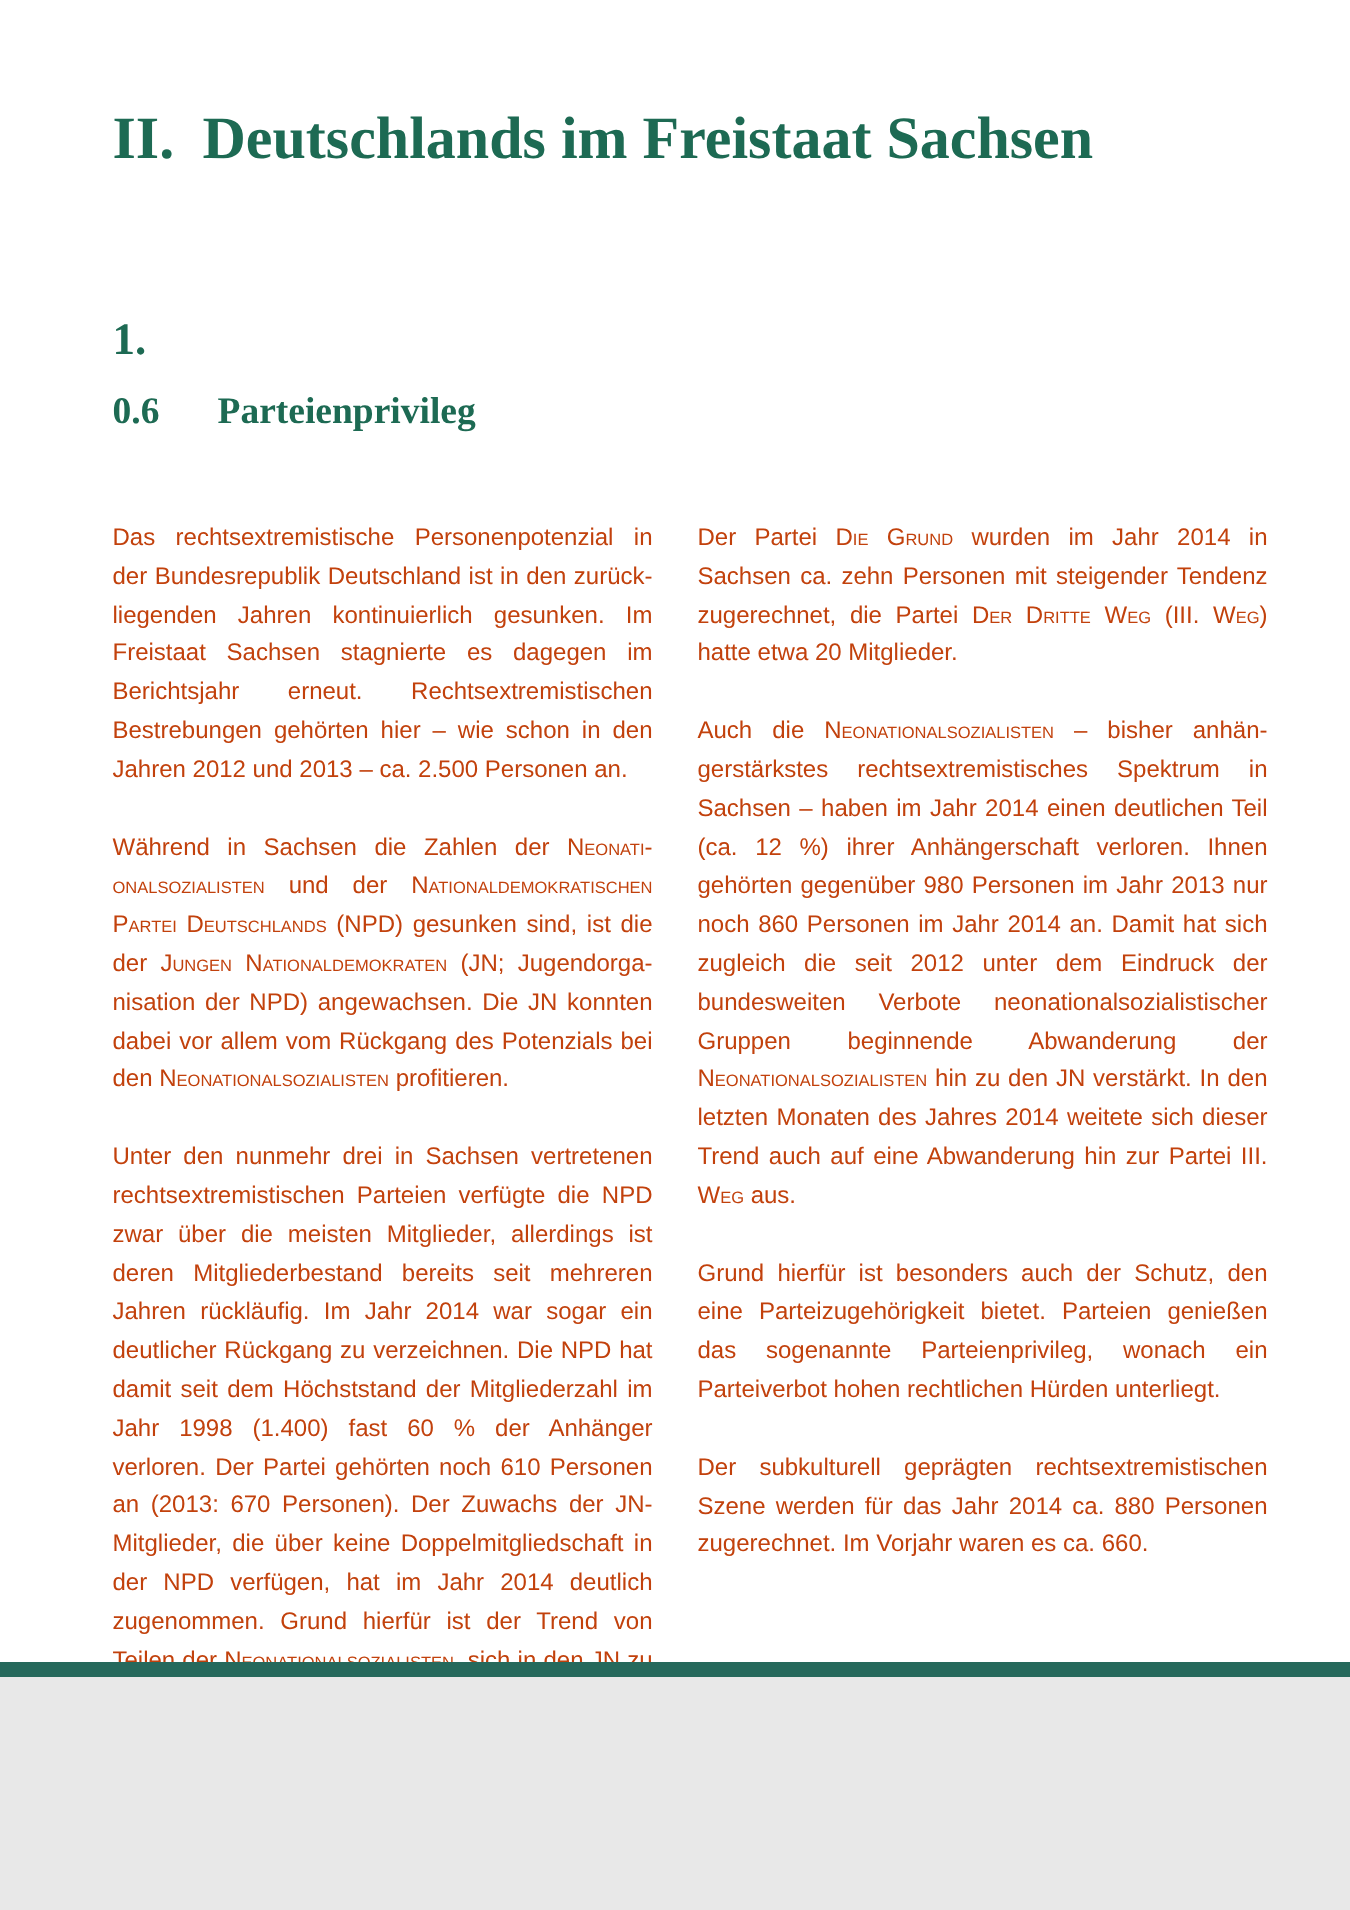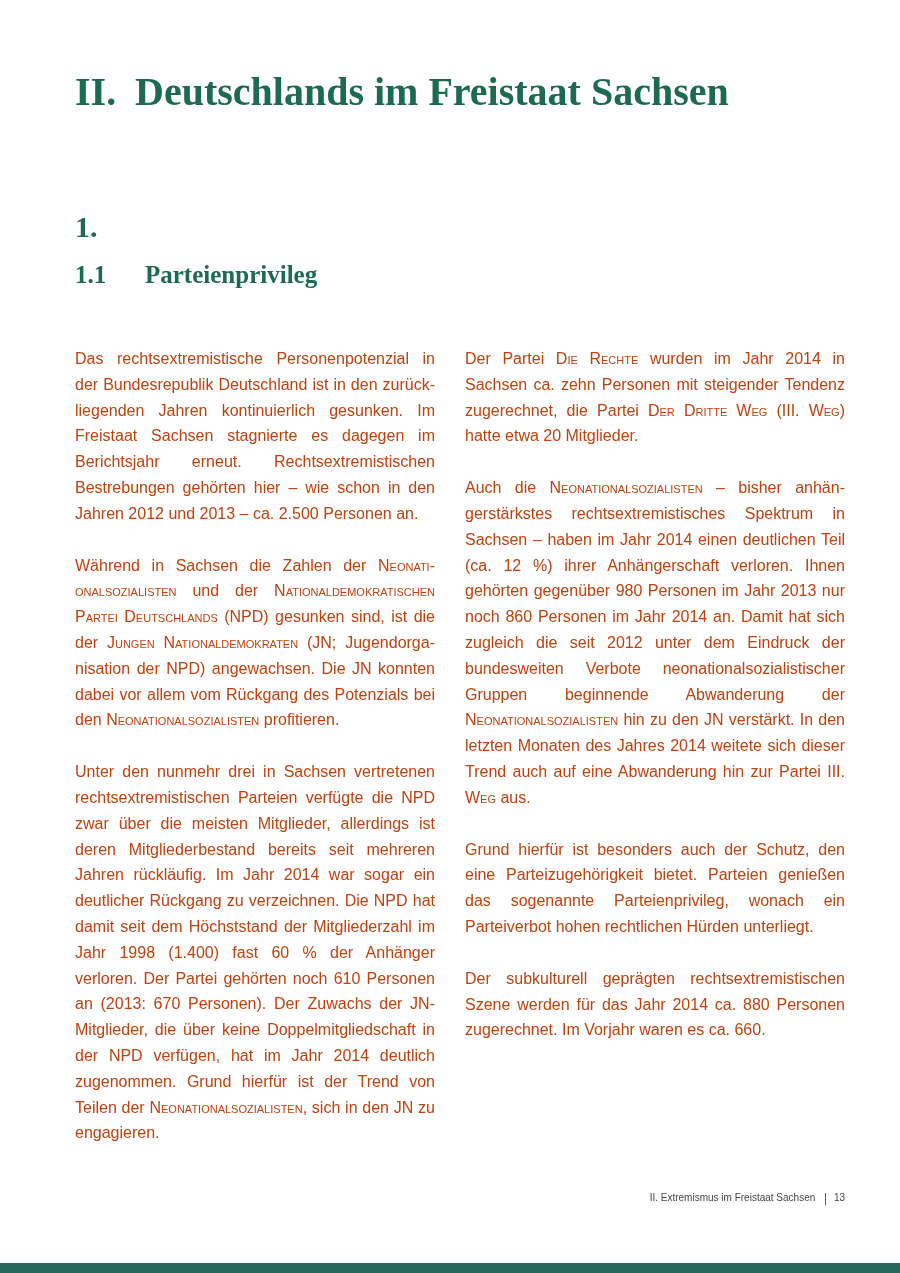--- a/index.html
+++ b/index.html
@@ -1,18 +1,18 @@
 <!DOCTYPE html>
 <html lang="de"><head>
 <meta charset="utf-8">
 <style>
   html,body{margin:0;padding:0;background:#e8e8e8;}
   .page{
     position:relative;
-    width:900px;height:1273px;
+    width:900px;height:1118px;
     margin:0 auto;
     background:#ffffff;
     font-family:"Liberation Sans", sans-serif;
     overflow:hidden;
   }
   .heading{
     position:absolute;
     display:flex;
     color:#1d6a53;
     font-family:"Liberation Serif", serif;
@@ -66,32 +66,32 @@
   <div class="heading h-main">
     <span class="num">II.</span>
     <span>Deutschlands im Freistaat Sachsen</span>
   </div>
 
   <div class="heading h-section">
     <span class="num">1.</span>
   </div>
 
   <div class="heading h-sub">
-    <span class="num">1.1</span>
+    <span class="num">0.6</span>
     <span>Parteienprivileg</span>
   </div>
 
   <div class="col col-left">
     <p>Das rechtsextremistische Personenpotenzial in der Bundesrepublik Deutschland ist in den zurück­liegenden Jahren kontinuierlich gesun­ken. Im Freistaat Sachsen stagnierte es dagegen im Berichtsjahr erneut. Rechtsextremistischen Bestre­bungen gehörten hier – wie schon in den Jahren 2012 und 2013 – ca. 2.500 Personen an.</p>
     <p>Während in Sachsen die Zahlen der <span class="sc">Neonati­onalsozialisten</span> und der <span class="sc">National­demo­kratischen Partei Deutschlands</span> (NPD) gesunken sind, ist die der <span class="sc">Jungen Nationaldemokraten</span> (JN; Jugendorga­nisation der NPD) angewachsen. Die JN konn­ten dabei vor allem vom Rückgang des Poten­zials bei den <span class="sc">Neonationalsozialisten</span> profitieren.</p>
     <p>Unter den nunmehr drei in Sachsen vertretenen rechtsextremistischen Parteien verfügte die NPD zwar über die meisten Mitglieder, aller­dings ist deren Mitgliederbestand bereits seit mehreren Jahren rückläufig. Im Jahr 2014 war sogar ein deutlicher Rückgang zu verzeichnen. Die NPD hat damit seit dem Höchststand der Mitgliederzahl im Jahr 1998 (1.400) fast 60 % der Anhänger verloren. Der Partei gehörten noch 610 Personen an (2013: 670 Personen). Der Zuwachs der JN-Mitglieder, die über keine Doppelmitgliedschaft in der NPD verfügen, hat im Jahr 2014 deutlich zugenommen. Grund hierfür ist der Trend von Teilen der <span class="sc">Neonational­sozialisten</span>, sich in den JN zu engagieren.</p>
   </div>
 
   <div class="col col-right">
-    <p>Der Partei <span class="sc">Die Rechte</span> wurden im Jahr 2014 in Sachsen ca. zehn Personen mit steigender Tendenz zugerechnet, die Partei <span class="sc">Der Dritte Weg</span> (III. <span class="sc">Weg</span>) hatte etwa 20 Mitglieder.</p>
+    <p>Der Partei <span class="sc">Die Grund</span> wurden im Jahr 2014 in Sachsen ca. zehn Personen mit steigender Tendenz zugerechnet, die Partei <span class="sc">Der Dritte Weg</span> (III. <span class="sc">Weg</span>) hatte etwa 20 Mitglieder.</p>
     <p>Auch die <span class="sc">Neonationalsozialisten</span> – bisher anhän­gerstärkstes rechtsextremistisches Spektrum in Sachsen – haben im Jahr 2014 einen deut­lichen Teil (ca. 12 %) ihrer Anhängerschaft verloren. Ihnen gehörten gegenüber 980 Per­sonen im Jahr 2013 nur noch 860 Personen im Jahr 2014 an. Damit hat sich zugleich die seit 2012 unter dem Eindruck der bundesweiten Verbote neonationalsozialistischer Gruppen beginnende Abwanderung der <span class="sc">Neonationalsozi­alisten</span> hin zu den JN verstärkt. In den letzten Monaten des Jahres 2014 weitete sich dieser Trend auch auf eine Abwanderung hin zur Par­tei III. <span class="sc">Weg</span> aus.</p>
     <p>Grund hierfür ist besonders auch der Schutz, den eine Parteizugehörigkeit bietet. Parteien genießen das sogenannte Parteienprivileg, wonach ein Parteiverbot hohen rechtlichen Hürden unterliegt.</p>
     <p>Der subkulturell geprägten rechtsextremis­tischen Szene werden für das Jahr 2014 ca. 880 Personen zugerechnet. Im Vorjahr waren es ca. 660.</p>
   </div>
 
   <div class="footer">
     <span>II. Extremismus im Freistaat Sachsen</span><span class="sep">|</span><span>13</span>
   </div>
 
   <div class="bottom-bar"></div>

